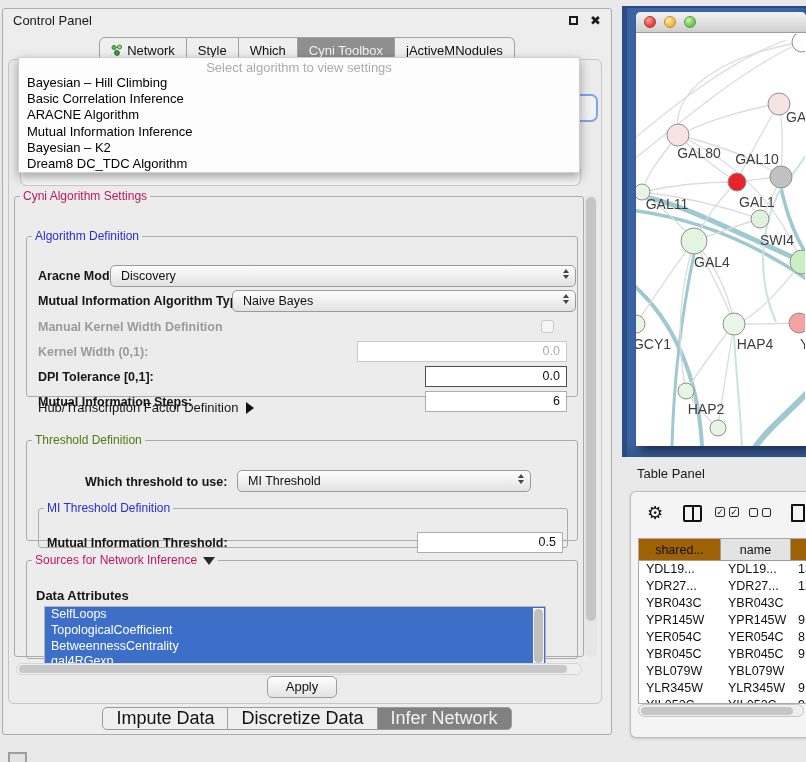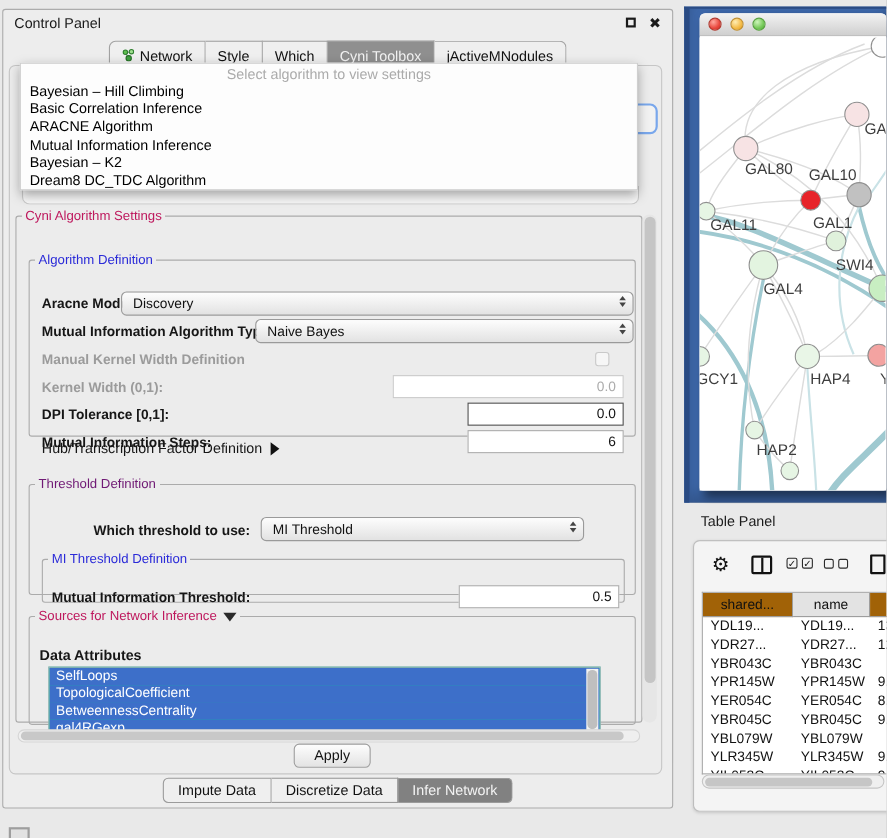--- a/index.html
+++ b/index.html
@@ -34,21 +34,21 @@
 #algo-popup{position:absolute;left:15px;top:48px;width:562px;height:116px;background:#FDFDFD;
   border:1px solid #CFCFCF;box-shadow:0 4px 10px rgba(0,0,0,.35);z-index:10}
 .popup-header{height:17px;text-align:center;color:#ABABAB;font-size:13px;padding-top:2px}
 .popup-item{height:16.2px;line-height:16.2px;padding-left:8px;font-size:13px;color:#000}
 .popup-item.bold{font-weight:normal}
 
 
 fieldset.group{position:absolute;border:1px solid #ABABAB;border-radius:3px}
 fieldset.group>legend{font-size:12px;padding:0 3px;margin-left:5px;white-space:nowrap}
 .leg-blue{color:#2B2BD8}
-.leg-green{color:#701a75}
+.leg-green{color:#4d7c0f}
 .leg-dark{color:#be185d}
 
 #fs-settings{left:11px;top:180px;width:570px;height:468px}
 #fs-algdef{left:11px;top:26px;width:552px;height:168px}
 #fs-threshold{left:11px;top:230px;width:552px;height:108px}
 #fs-mithresh{left:11px;top:54px;width:530px;height:47px}
 #fs-sources{left:11px;top:350px;width:552px;height:106px}
 
 .lbl{position:absolute;font-size:12.5px;font-weight:bold;color:#161616;white-space:nowrap}
 .lbl.dis{color:#9B9B9B}
@@ -88,21 +88,21 @@
 #settings-vscroll{position:absolute;left:581px;top:186px;width:13px;height:462px;background:#E6E6E6;border-radius:7px}
 #settings-vscroll .thumb{position:absolute;left:1.5px;top:2px;width:10px;height:424px;background:#C5C5C5;border-radius:6px}
 #settings-hscroll{position:absolute;left:13px;top:654px;width:566px;height:12px;background:#EFEFEF;border:1px solid #D5D5D5;border-radius:7px}
 #settings-hscroll .thumb{position:absolute;left:2px;top:1px;width:548px;height:8px;background:#C8C8C8;border-radius:5px}
 
 
 #apply-btn{position:absolute;left:264px;top:667px;width:70px;height:22px;border:1px solid #9E9E9E;
   border-radius:5px;background:linear-gradient(#FDFDFD,#E3E3E3);font-size:13px;color:#111;
   font-family:inherit;text-align:center;line-height:20px}
 #bottom-tabs{position:absolute;top:698px;left:0;right:0;display:flex;justify-content:center;height:23px}
-.btab{display:flex;align-items:center;padding:0 13px;font-size:13px;border:1px solid #9B9B9B;
+.btab{display:flex;align-items:center;padding:0 13px;font-size:18px;border:1px solid #9B9B9B;
   border-left:none;background:#EFEFEF;color:#111;white-space:nowrap}
 .btab:first-child{border-left:1px solid #9B9B9B;border-radius:5px 0 0 5px}
 .btab:last-child{border-radius:0 5px 5px 0}
 .btab.sel{background:#818181;color:#F3F3F3}
 
 #corner-widget{position:absolute;left:8px;top:752px;width:19px;height:12px;border:2px solid #9E9E9E;background:#E2E2E2}
 
 
 #network-panel{position:absolute;left:622px;top:6px;width:184px;height:451px;
   background:#3E69AC;border-left:5px solid #2A4B84;border-top:2px solid #2B4C85;

